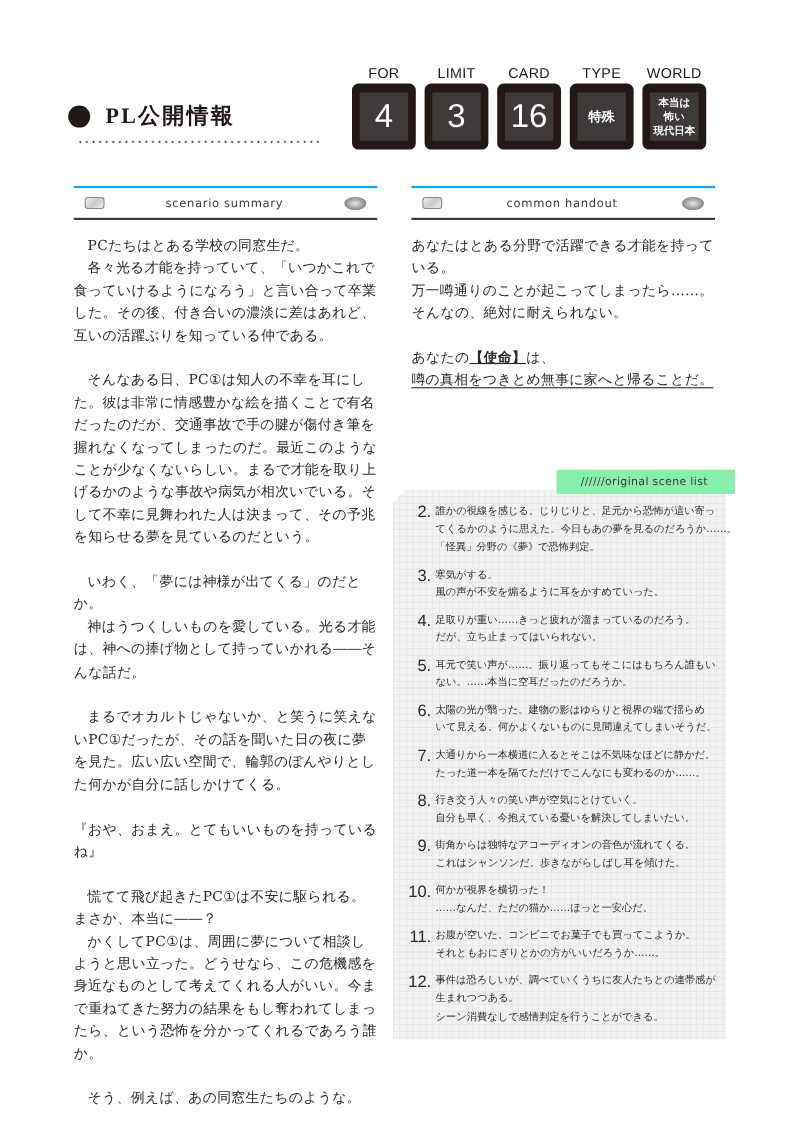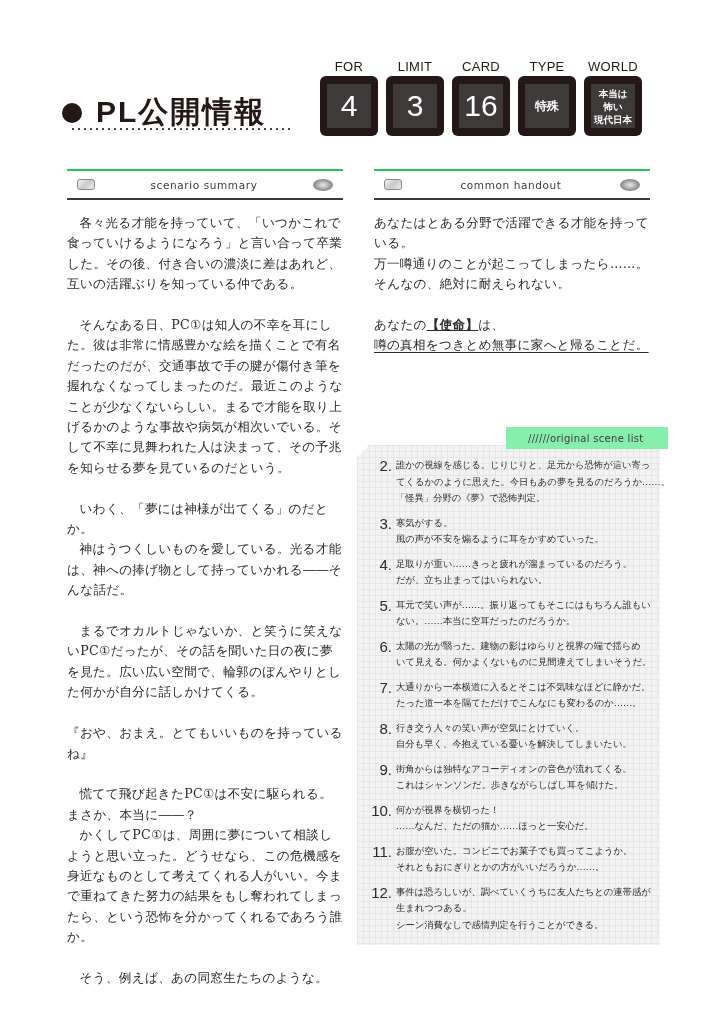--- a/index.html
+++ b/index.html
@@ -3,22 +3,22 @@
 <meta charset="utf-8">
 <style>
   * { margin: 0; padding: 0; box-sizing: border-box; }
   html, body { width: 721px; height: 1024px; background: #ffffff; overflow: hidden; }
   body { position: relative; font-family: "DejaVu Serif", "Liberation Serif", serif; color: #2a2a2a; }
 
   
   .page-title {
     position: absolute; left: 62px; top: 92px;
     display: flex; align-items: center;
-    font-family: Liberation Sans, sans-serif;
-    font-size: 30px; font-weight: bold; letter-spacing: 2px; color: #231815;
+    font-family: Liberation Serif, serif;
+    font-size: 20px; font-weight: bold; letter-spacing: 2px; color: #231815;
   }
   .title-dot {
     width: 20px; height: 20px; border-radius: 50%; background: #231815;
     margin-right: 14px;
   }
   .title-rule {
     position: absolute; left: 70px; top: 128px; width: 220px; height: 2px;
     background-image: radial-gradient(circle, #444 0.9px, transparent 1.1px);
     background-size: 6px 2px; background-repeat: repeat-x;
   }
@@ -38,21 +38,21 @@
     display: flex; align-items: center; justify-content: center; text-align: center;
     font-family: "DejaVu Sans", sans-serif;
   }
   .stat-inner.num { font-size: 30px; font-weight: 200; font-family: "Liberation Sans", sans-serif; }
   .stat-inner.kanji { font-size: 12px; font-weight: bold; }
   .stat-inner.small { font-size: 9.5px; font-weight: bold; line-height: 13px; white-space: pre-line; }
 
   
   .sec-head {
     position: absolute; height: 31px; top: 169px;
-    border-top: 2px solid #22c55e; border-bottom: 2px solid #3e3a39;
+    border-top: 2px solid #0ea5e9; border-bottom: 2px solid #3e3a39;
     display: flex; align-items: center; justify-content: space-between;
     padding: 0 10px;
   }
   .sec-head.left { left: 67px; width: 276px; }
   .sec-head.right { left: 374px; width: 276px; }
   .sec-title {
     font-family: "DejaVu Sans", sans-serif; font-size: 10.5px; color: #3e3a39; letter-spacing: 0.6px;
   }
   .gem-rect {
     width: 18px; height: 11px; border: 1.5px solid #888; border-radius: 3px;
@@ -155,20 +155,21 @@
   <span class="sec-title">scenario summary</span>
   <span class="gem-oval"></span>
 </div>
 <div class="sec-head right">
   <span class="gem-rect"></span>
   <span class="sec-title">common handout</span>
   <span class="gem-oval"></span>
 </div>
 
 <div class="col-text left" id="summary">
+    <p class="indent">PCたちはとある学校の同窓生だ。</p>
     <p class="indent">各々光る才能を持っていて、「いつかこれで食っていけるようになろう」と言い合って卒業した。その後、付き合いの濃淡に差はあれど、互いの活躍ぶりを知っている仲である。</p>
     <div class="gap"></div>
     <p class="indent">そんなある日、PC①は知人の不幸を耳にした。彼は非常に情感豊かな絵を描くことで有名だったのだが、交通事故で手の腱が傷付き筆を握れなくなってしまったのだ。最近このようなことが少なくないらしい。まるで才能を取り上げるかのような事故や病気が相次いでいる。そして不幸に見舞われた人は決まって、その予兆を知らせる夢を見ているのだという。</p>
     <div class="gap"></div>
     <p class="indent">いわく、「夢には神様が出てくる」のだとか。</p>
     <p class="indent">神はうつくしいものを愛している。光る才能は、神への捧げ物として持っていかれる――そんな話だ。</p>
     <div class="gap"></div>
     <p class="indent">まるでオカルトじゃないか、と笑うに笑えないPC①だったが、その話を聞いた日の夜に夢を見た。広い広い空間で、輪郭のぼんやりとした何かが自分に話しかけてくる。</p>
     <div class="gap"></div>
     <p>『おや、おまえ。とてもいいものを持っているね』</p>

